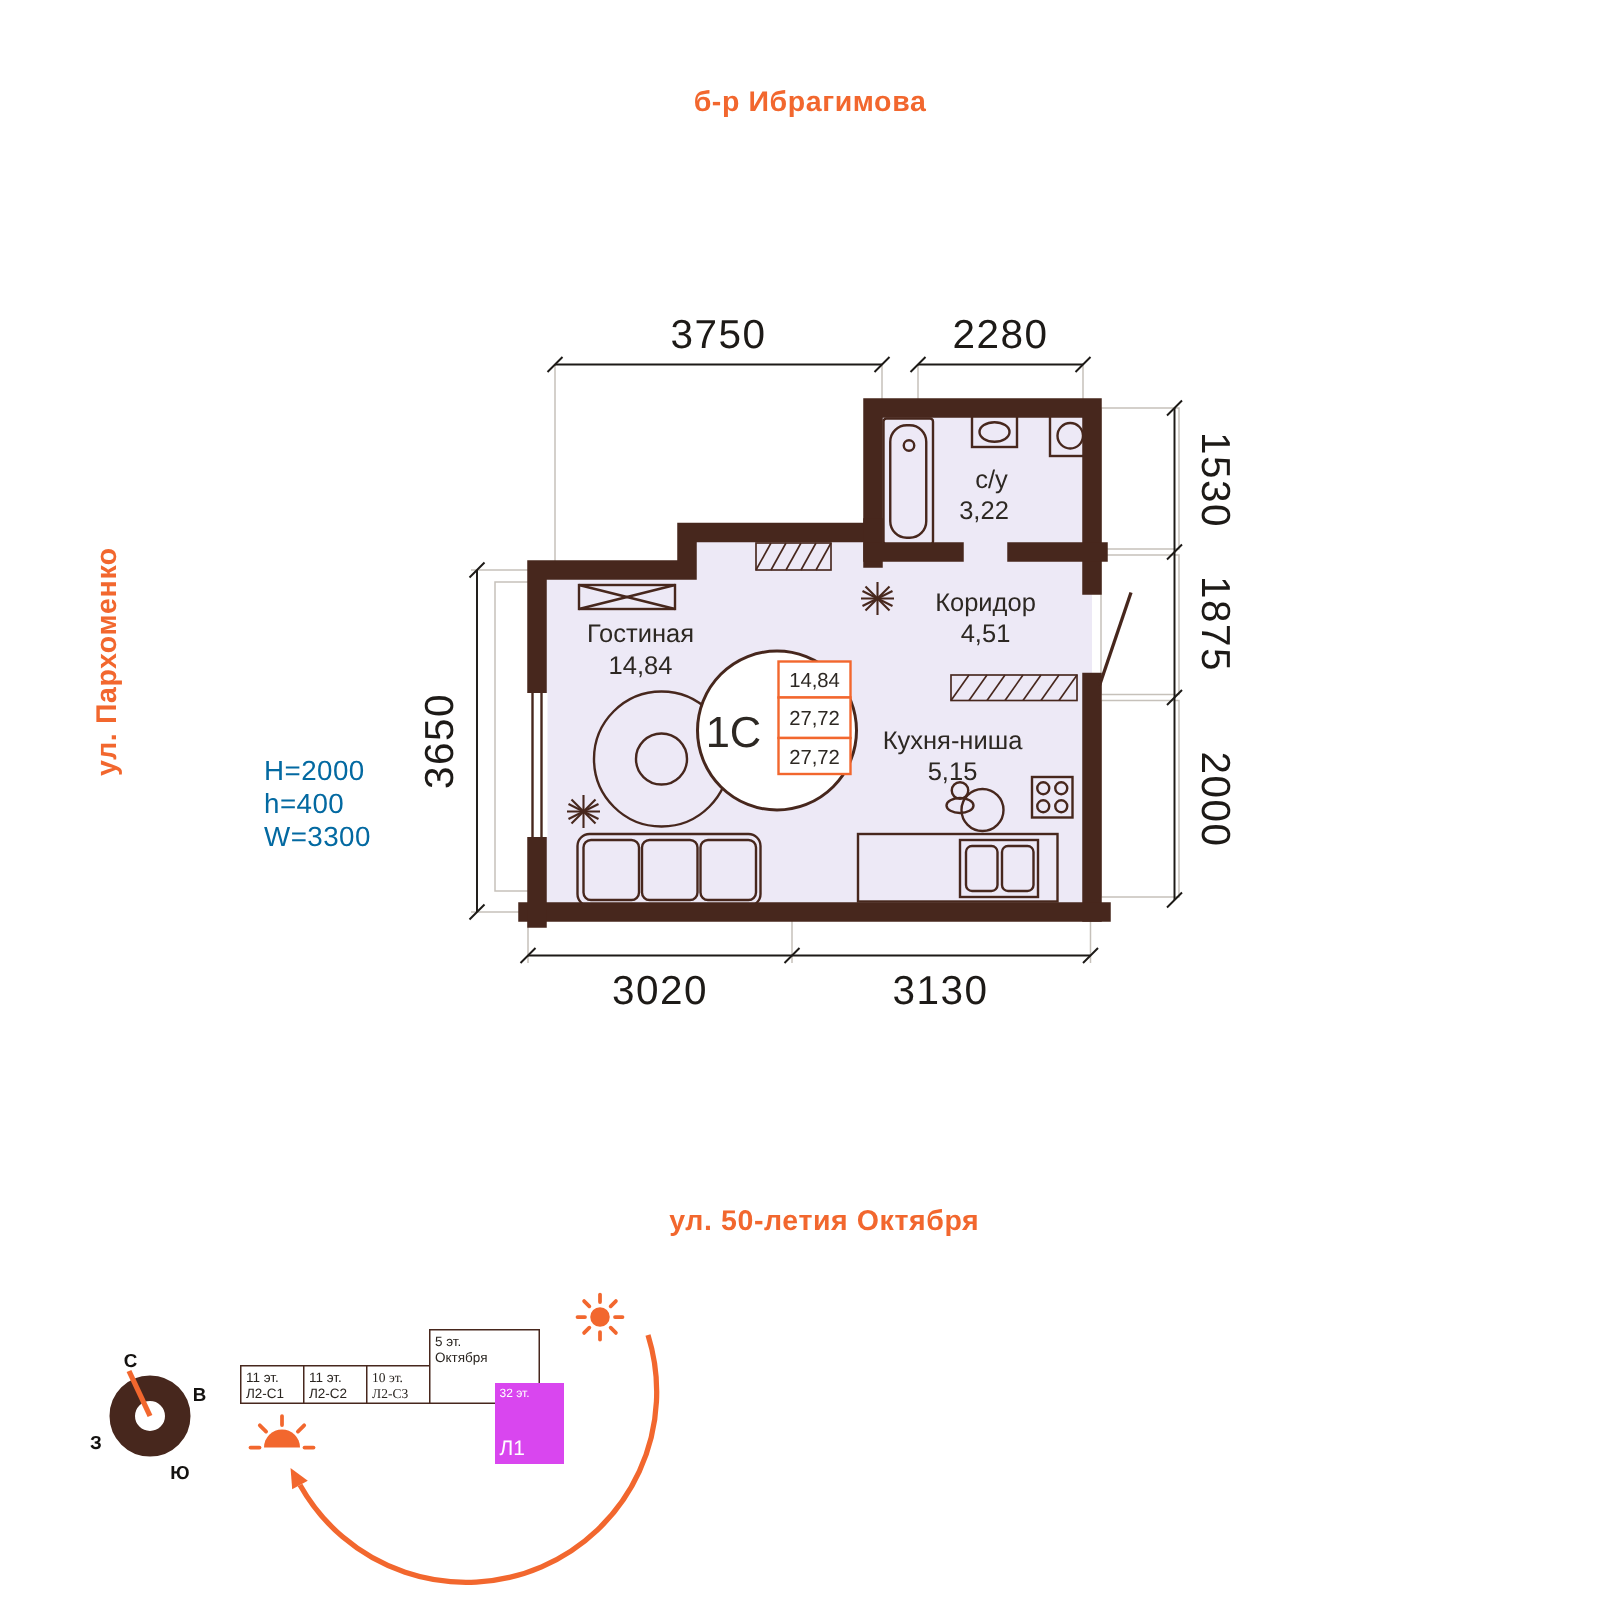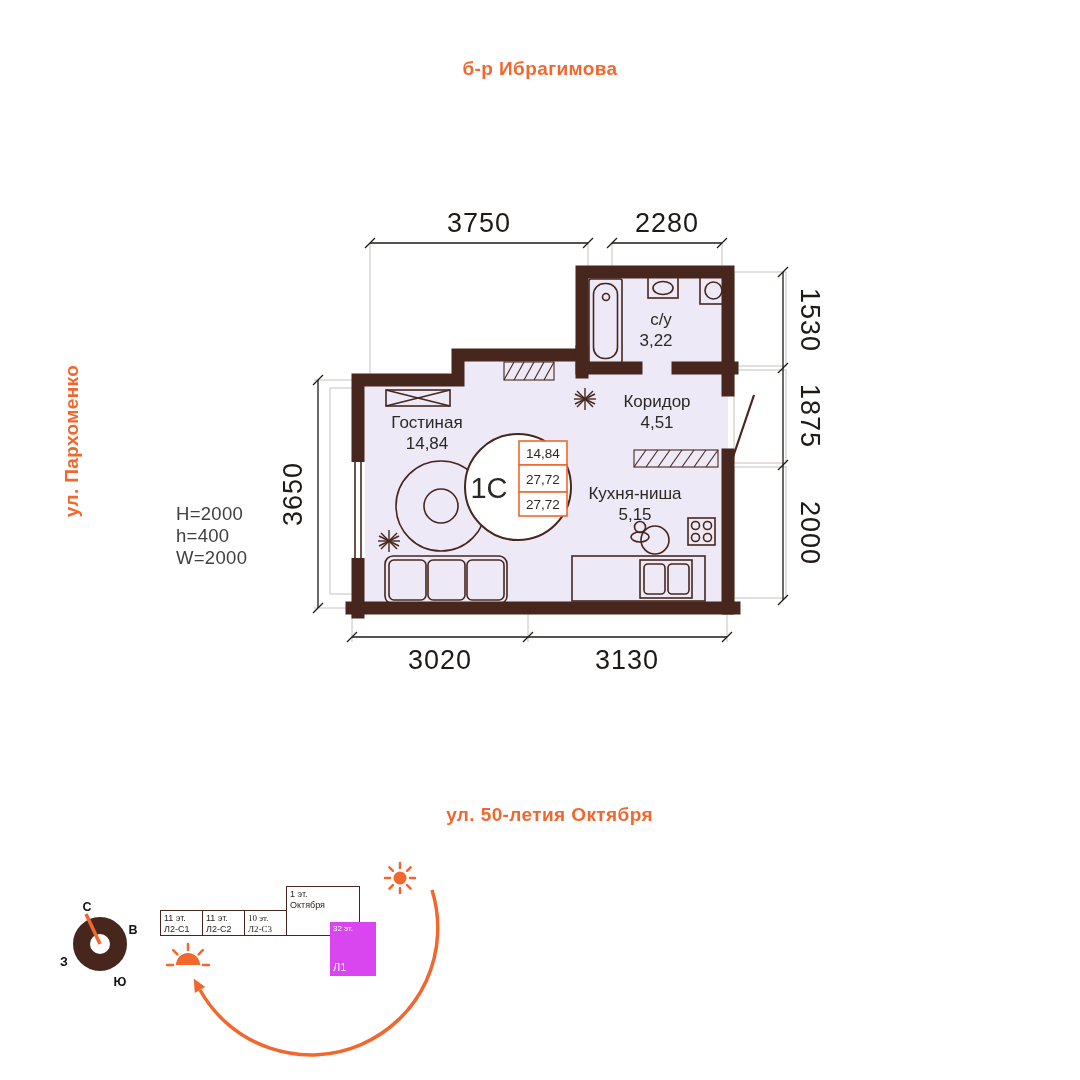--- a/index.html
+++ b/index.html
@@ -12,37 +12,37 @@
     letter-spacing:.4px; white-space:nowrap;
   }
   .street-top    { left:0; right:0; top:58px;  text-align:center; }
   .street-bottom { left:0; right:0; top:804px; text-align:center;padding-left:19px; }
   .street-left   {
     left:-58px; top:430px; width:260px; text-align:center;
     transform:rotate(-90deg);
   }
   .winspecs {
     position:absolute; left:176px; top:503px;
-    font-size:18.5px; color:#404040; line-height:22px; letter-spacing:.3px;
+    font-size:18.5px; color:#0369a1; line-height:22px; letter-spacing:.3px;
   }
   .plan-svg { position:absolute; left:0; top:0; width:1080px; height:1080px; }
 
   .block {
     position:absolute; box-sizing:border-box; border:1.5px solid #47271D;
     background:#ffffff; color:#2a2520; font-size:9px; line-height:1.2;
     padding:2px 3px;
   }
   .block span { display:block; }
   .block-tower {
     border:none; background:#d946ef; color:#ffffff;
     display:flex; flex-direction:column; justify-content:space-between;
     z-index:2;
   }
   .block-tower .floors { font-size:8px; }
-  .block-tower .name   { font-size:11px; }
+  .block-tower .name   { font-size:14px; }
 
   svg text { font-family:"Liberation Sans", sans-serif; }
   .dim-num   { font-size:27px; fill:#1d1a17; letter-spacing:1px; }
   .room-name { font-size:17px; fill:#2d2823; }
   .room-area { font-size:17px; fill:#2d2823; }
   .badge-type{ font-size:29px; fill:#2d2823; }
   .badge-val { font-size:13.5px; fill:#2d2823; }
   .compass-letter { font-size:12.5px; font-weight:bold; fill:#141210; }
 </style>
 </head>
@@ -50,21 +50,21 @@
 
 <div class="canvas">
 
   <div class="street street-top">б-р Ибрагимова</div>
   <div class="street street-left">ул. Пархоменко</div>
   <div class="street street-bottom">ул. 50-летия Октября</div>
 
   <div class="winspecs">
     <div>H=2000</div>
     <div>h=400</div>
-    <div>W=2000</div>
+    <div>W=3300</div>
   </div>
 
   <svg class="plan-svg" viewBox="0 0 1080 1080">
 
     <g stroke="#c6c1ba" stroke-width="1" fill="none">
       <line x1="370" y1="243" x2="370" y2="376"></line>
       <line x1="588" y1="243" x2="588" y2="350"></line>
       <line x1="612" y1="243" x2="612" y2="270"></line>
       <line x1="722" y1="243" x2="722" y2="270"></line>
       <rect x="734" y="272" width="52" height="94"></rect>
@@ -267,21 +267,21 @@
   </div>
   <div class="block" style="left:202px; top:910px; width:43px; height:26px;">
     <span>11 эт.</span>
     <span>Л2-С2</span>
   </div>
   <div class="block" style="left:244px; top:910px; width:43px; height:26px;font-family:Liberation Serif, serif;">
     <span>10 эт.</span>
     <span>Л2-С3</span>
   </div>
   <div class="block" style="left:286px; top:886px; width:74px; height:50px;">
-    <span>1 эт.</span>
+    <span>5 эт.</span>
     <span>Октября</span>
   </div>
   <div class="block block-tower" style="left:330px; top:922px; width:46px; height:54px;">
     <span class="floors">32 эт.</span>
     <span class="name">Л1</span>
   </div>
 
 </div>
 
 </body></html>

